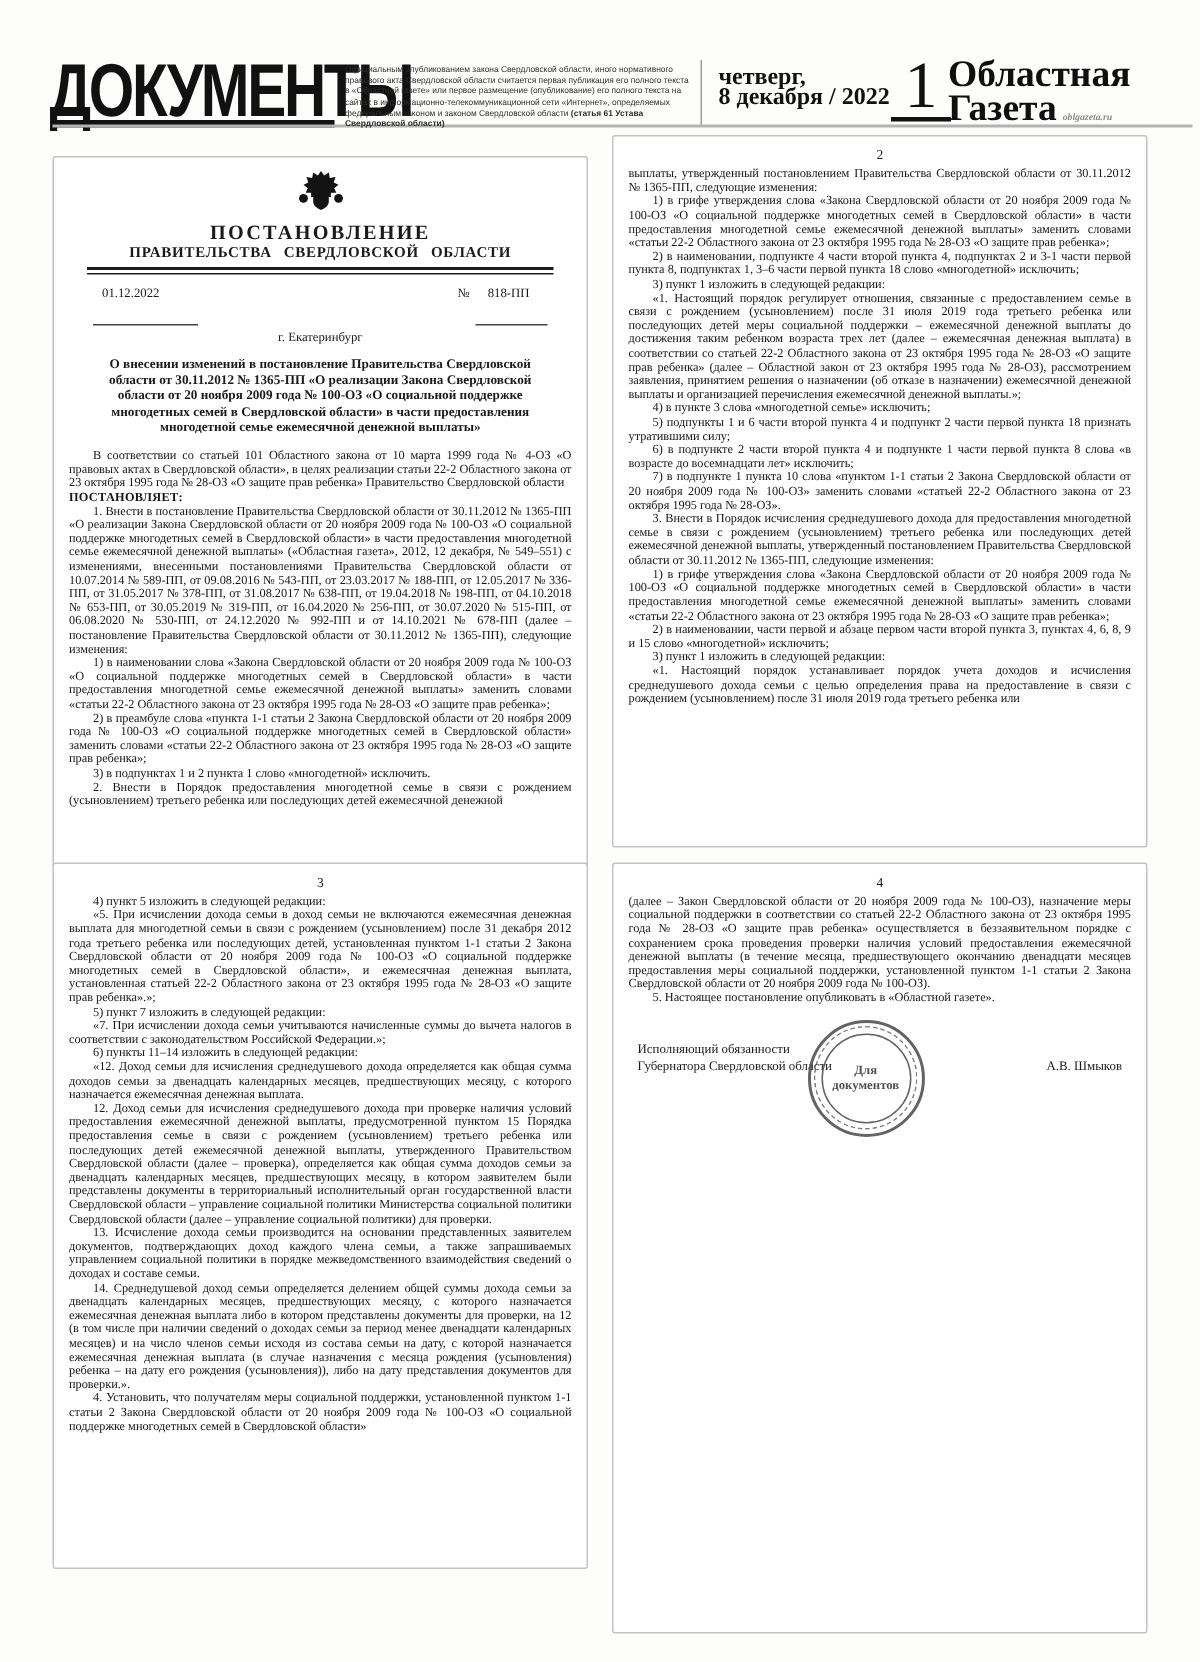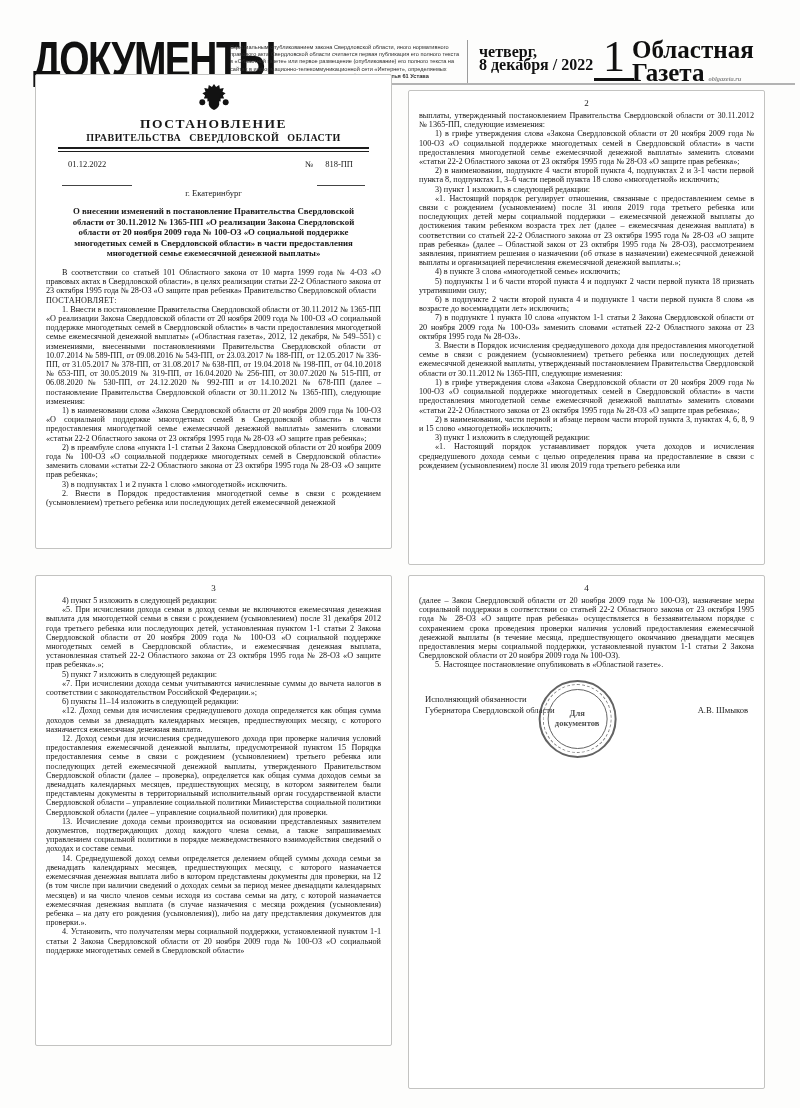--- a/index.html
+++ b/index.html
@@ -20,31 +20,31 @@
   #page-number{position:absolute;left:588px;top:34px;width:52px;text-align:center;
       font-size:44px;line-height:46px;color:#111;}
   #page-number-underline{position:absolute;left:594px;top:78px;width:40px;height:3px;background:#111;}
   #brand{position:absolute;right:8px;top:38px;width:160px;text-align:left;}
   #brand .b-line{font-weight:700;font-size:25px;line-height:23px;color:#0f0f0f;}
   #brand .b-site{font-size:6.5px;color:#8a8a8a;font-style:italic;margin-left:4px;}
 
   
   .doc-box{position:absolute;background:#fff;border:1px solid #c3c3c1;border-radius:2px;
       overflow:hidden;box-sizing:border-box;padding:7px 10px 8px;}
-  #box1{left:35px;top:74px;width:357px;height:475px;}
+  #box1{left:35px;top:104px;width:357px;height:475px;}
   #box2{left:408px;top:90px;width:357px;height:475px;}
   #box3{left:35px;top:575px;width:357px;height:471px;}
   #box4{left:408px;top:575px;width:357px;height:514px;}
 
   .page-label{text-align:center;font-size:9px;line-height:11px;margin-bottom:2px;color:#1a1a1a;}
 
   .page-body{font-size:8.2px;line-height:9.2px;text-align:justify;color:#151515;}
   .para{margin:0;text-indent:16px;}
   .para.noindent{text-indent:0;}
-  .para.heading{font-weight:400;text-indent:0;letter-spacing:.2px;}
+  .para.heading{font-weight:700;text-indent:0;letter-spacing:.2px;}
 
   
   .emblem-wrap{text-align:center;margin-top:2px;}
   .org-title1{text-align:center;font-weight:700;font-size:13.5px;line-height:15px;letter-spacing:1.5px;margin-top:2px;}
   .org-title2{text-align:center;font-weight:700;font-size:10px;line-height:13px;word-spacing:5px;letter-spacing:.5px;}
   .double-rule{margin:3px 12px 7px;height:2px;border-top:2px solid #1c1c1c;border-bottom:1px solid #1c1c1c;}
   .date-row{display:flex;justify-content:space-between;margin:0 16px;font-size:8.5px;line-height:11px;}
   .date-val{border-bottom:1px solid #444;padding:0 26px 1px 6px;}
   .num-cell{display:flex;gap:4px;}
   .num-val{border-bottom:1px solid #444;padding:0 12px 15px 8px;}

